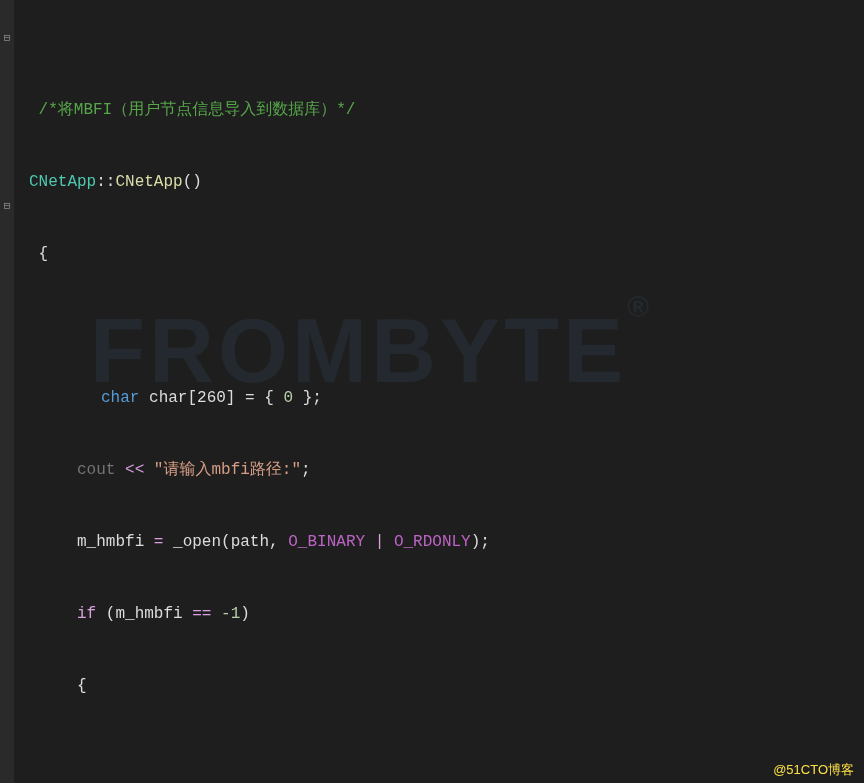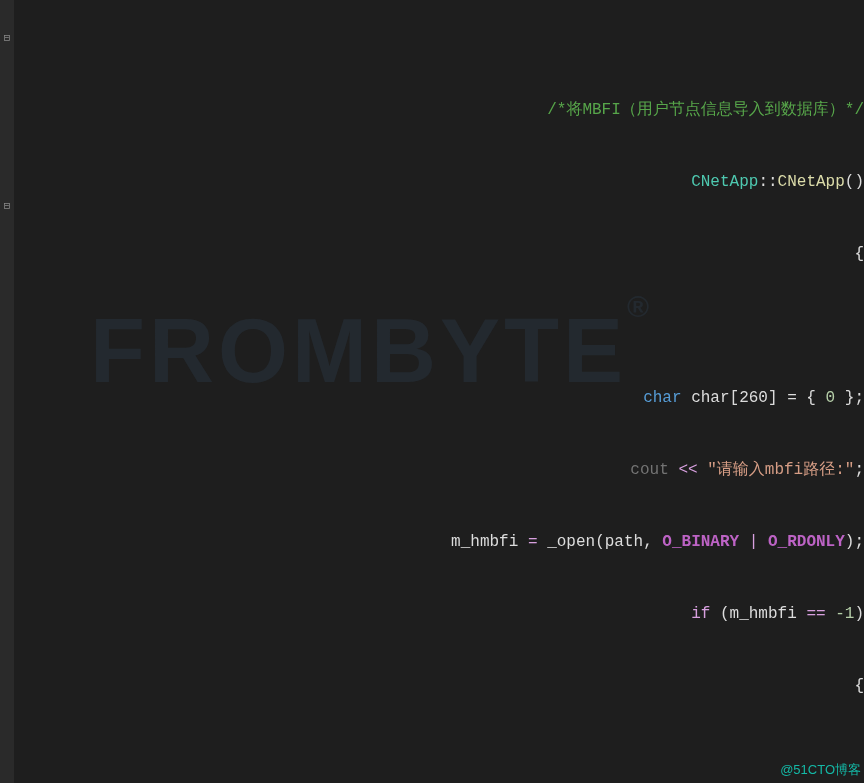--- a/index.html
+++ b/index.html
@@ -32,31 +32,30 @@
   .fold {
     position: absolute;
     left: 2px;
     font-size: 11px;
     color: #888;
     width: 10px;
     text-align: center;
     cursor: pointer;
   }
   .code-line {
-    padding-left: 8px;
+    padding-left: 29px;
     height: 24px;
-    text-align: right;
   }
   .c-comment { color: #57A64A; }
   .c-type { color: #4EC9B0; }
   .c-keyword { color: #569CD6; margin-left: 24px; }
   .c-purple { color: #D8A0DF; }
   .c-lightblue { color: #737373; }
   .c-string { color: #D69D85; }
-  .c-macro { color: #BD63C5; font-weight: bold; }
+  .c-macro { color: #BD63C5; }
   .c-number { color: #B5CEA8; }
   .c-func { color: #DCDCAA; }
   .c-normal { color: #DCDCDC; }
   .watermark {
     position: absolute;
     top: 300px;
     left: 90px;
     font-size: 90px;
     font-weight: bold;
     color: rgba(70, 120, 170, 0.12);
@@ -67,22 +66,22 @@
   }
   .watermark .reg {
     font-size: 30px;
     vertical-align: top;
     position: relative;
     top: -10px;
   }
   .attribution {
     position: absolute;
     bottom: 4px;
-    right: 3px;
-    color: #14b8a6;
+    right: 10px;
+    color: #fde047;
     font-size: 13px;
     font-family: Arial, sans-serif;
   }
 </style>
 </head>
 <body>
 
 <div class="editor">
   <div class="gutter">
     <span class="fold" style="top:26px">⊟</span>

